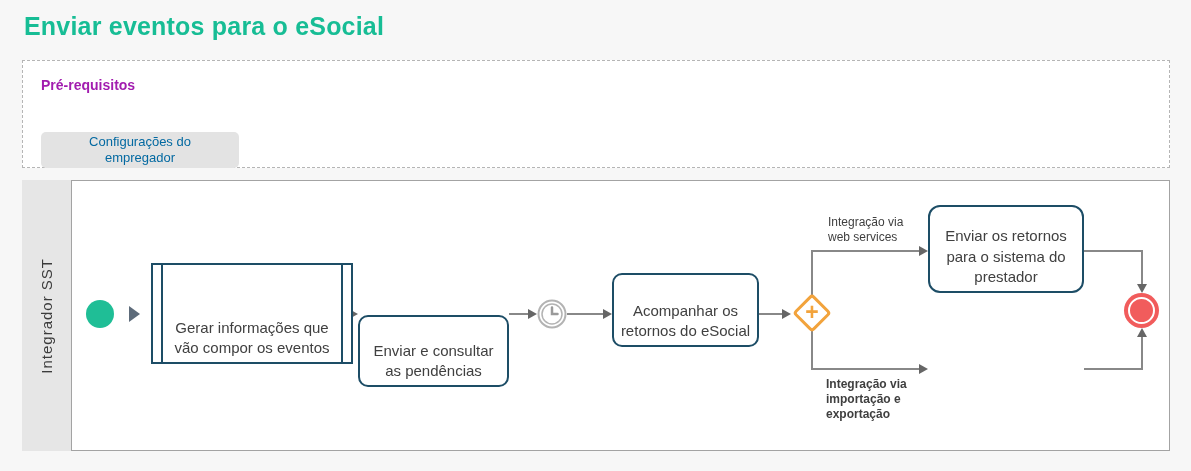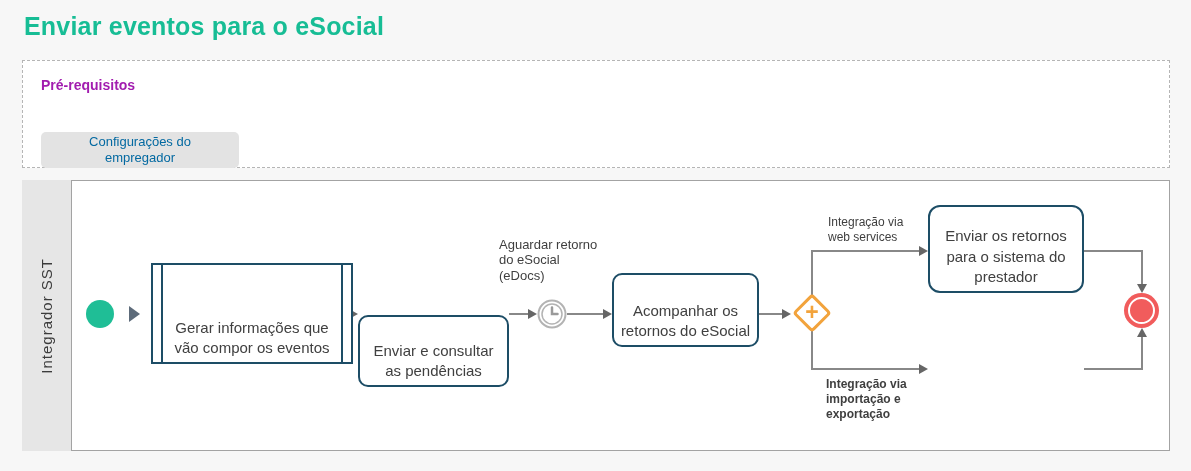--- a/index.html
+++ b/index.html
@@ -145,21 +145,20 @@
       <div class="task subprocess" style="left:79px; top:82px; width:202px; height:101px;">
         <div class="marker-line" style="left:8px;"></div>
         <div class="marker-line" style="right:8px;"></div>
         <span>Gerar informações que vão compor os eventos</span>
       </div>
 
       <div class="task" style="left:286px; top:94px; width:151px; height:72px;margin-top:40px;">
         <span>Enviar e consultar as pendências</span>
       </div>
 
-      <div class="event-label" style="left:427px; top:56px; width:106px;">Aguardar retorno do eSocial (eDocs)</div>
       <div class="timer-event" style="left:465px; top:118px;">
         <svg width="30" height="30" viewBox="0 0 30 30">
           <circle cx="15" cy="15" r="13.5" fill="#ffffff" stroke="#b3b3b3" stroke-width="2"></circle>
           <circle cx="15" cy="15" r="10" fill="none" stroke="#b3b3b3" stroke-width="1.5"></circle>
           <path d="M15 8.5 L15 15 L20.5 15" fill="none" stroke="#9a9a9a" stroke-width="2.5" stroke-linecap="round"></path>
         </svg>
       </div>
 
       <div class="task" style="left:540px; top:92px; width:147px; height:74px;">
         <span>Acompanhar os retornos do eSocial</span>

